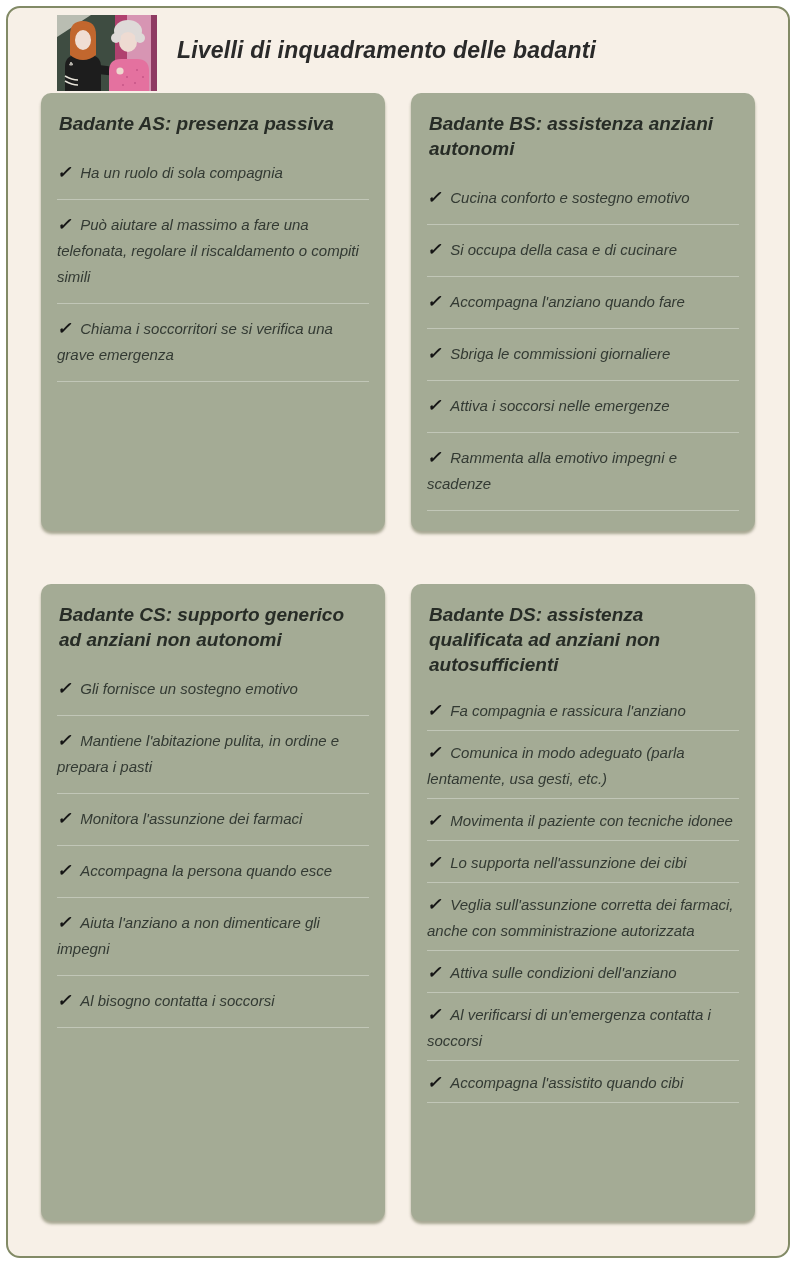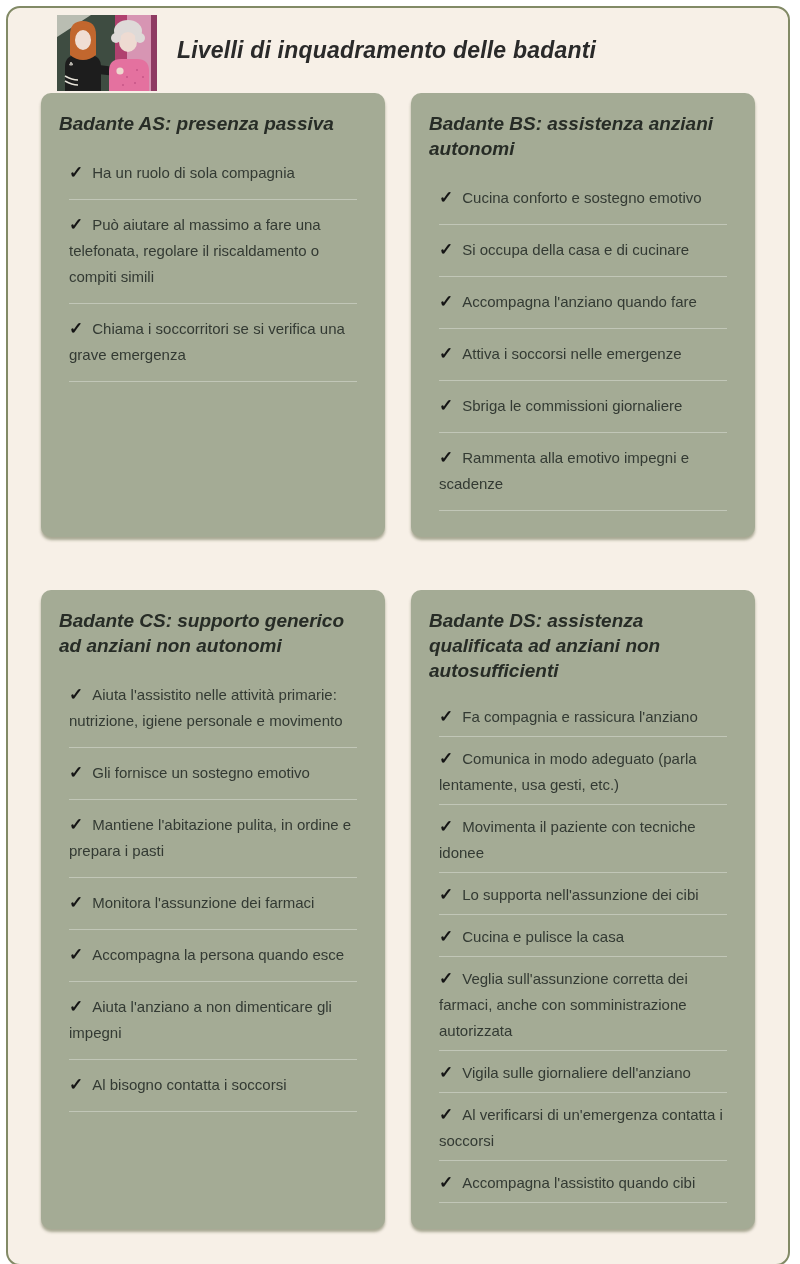--- a/index.html
+++ b/index.html
@@ -57,21 +57,21 @@
   .r1 { min-height: 438px; }
   .r2 { min-height: 637px; }
   .card h2 {
     font-size: 19px;
     line-height: 1.32;
     font-weight: bold;
     font-style: italic;
     color: #272c26;
     margin: 0 2px 12px 2px;
   }
-  ul.items { list-style: none; margin: 12px; padding: 0; }
+  ul.items { list-style: none; margin: 0; padding: 0; font-style: italic; }
   li.item {
     padding: 12px 0 13px 0;
     border-bottom: 1px solid rgba(255, 255, 255, 0.32);
     font-size: 15px;
     line-height: 26px;
     color: #333a33;
   }
   .tight li.item { padding: 9px 0 6px 0; }
   span.check {
     font-size: 17px;
@@ -137,48 +137,46 @@
           <li class="item"><span class="check">✓</span><span>Chiama i soccorritori se si verifica una grave emergenza</span></li>
         </ul>
     </section>
 
     <section class="card r1">
       <h2>Badante BS: assistenza anziani autonomi</h2>
       <ul class="items">
           <li class="item"><span class="check">✓</span><span>Cucina conforto e sostegno emotivo</span></li>
           <li class="item"><span class="check">✓</span><span>Si occupa della casa e di cucinare</span></li>
           <li class="item"><span class="check">✓</span><span>Accompagna l'anziano quando fare</span></li>
+          <li class="item"><span class="check">✓</span><span>Sbriga le commissioni giornaliere</span></li>
           <li class="item"><span class="check">✓</span><span>Attiva i soccorsi nelle emergenze</span></li>
-          <li class="item"><span class="check">✓</span><span>Sbriga le commissioni giornaliere</span></li>
           <li class="item"><span class="check">✓</span><span>Rammenta alla emotivo impegni e scadenze</span></li>
         </ul>
     </section>
 
     <section class="card r2">
       <h2>Badante CS: supporto generico ad anziani non autonomi</h2>
       <ul class="items">
-          <li class="item"><span class="check">✓</span><span>Aiuta l'assistito nelle attività primarie: nutrizione, igiene personale e movimento</span></li>
           <li class="item"><span class="check">✓</span><span>Gli fornisce un sostegno emotivo</span></li>
           <li class="item"><span class="check">✓</span><span>Mantiene l'abitazione pulita, in ordine e prepara i pasti</span></li>
           <li class="item"><span class="check">✓</span><span>Monitora l'assunzione dei farmaci</span></li>
           <li class="item"><span class="check">✓</span><span>Accompagna la persona quando esce</span></li>
           <li class="item"><span class="check">✓</span><span>Aiuta l'anziano a non dimenticare gli impegni</span></li>
           <li class="item"><span class="check">✓</span><span>Al bisogno contatta i soccorsi</span></li>
         </ul>
     </section>
 
     <section class="card r2 tight">
       <h2>Badante DS: assistenza qualificata ad anziani non autosufficienti</h2>
       <ul class="items">
           <li class="item"><span class="check">✓</span><span>Fa compagnia e rassicura l'anziano</span></li>
           <li class="item"><span class="check">✓</span><span>Comunica in modo adeguato (parla lentamente, usa gesti, etc.)</span></li>
           <li class="item"><span class="check">✓</span><span>Movimenta il paziente con tecniche idonee</span></li>
           <li class="item"><span class="check">✓</span><span>Lo supporta nell'assunzione dei cibi</span></li>
-          <li class="item"><span class="check">✓</span><span>Cucina e pulisce la casa</span></li>
           <li class="item"><span class="check">✓</span><span>Veglia sull'assunzione corretta dei farmaci, anche con somministrazione autorizzata</span></li>
-          <li class="item"><span class="check">✓</span><span>Vigila sulle giornaliere dell'anziano</span></li>
+          <li class="item"><span class="check">✓</span><span>Attiva sulle condizioni dell'anziano</span></li>
           <li class="item"><span class="check">✓</span><span>Al verificarsi di un'emergenza contatta i soccorsi</span></li>
           <li class="item"><span class="check">✓</span><span>Accompagna l'assistito quando cibi</span></li>
         </ul>
     </section>
 
   </div>
 </div>
 
 </body></html>

